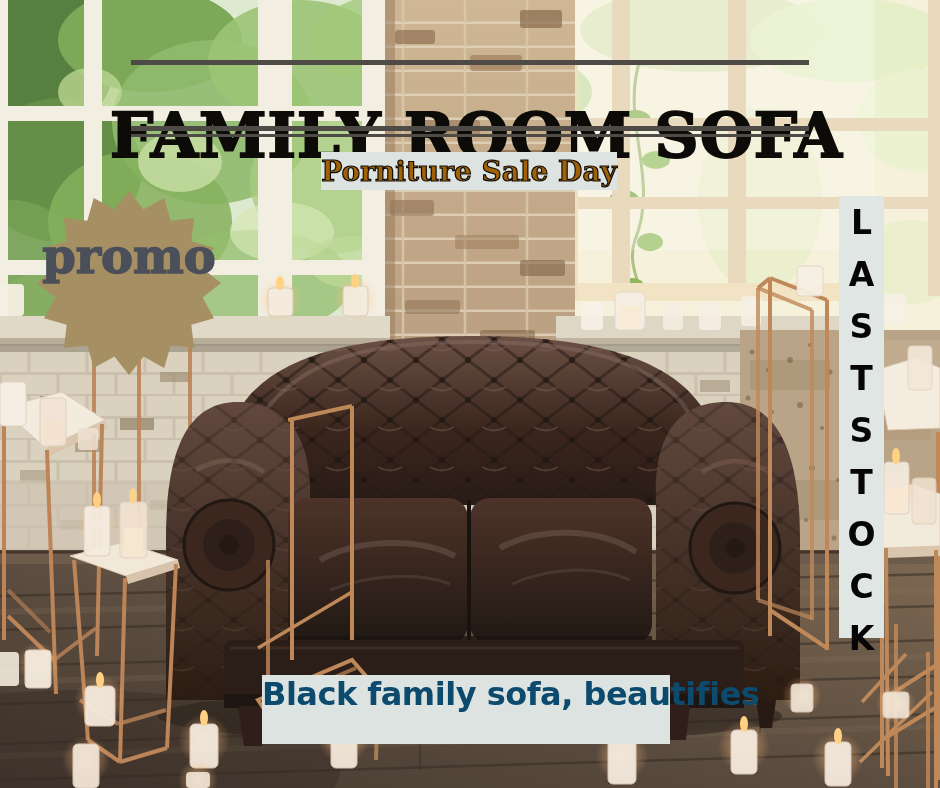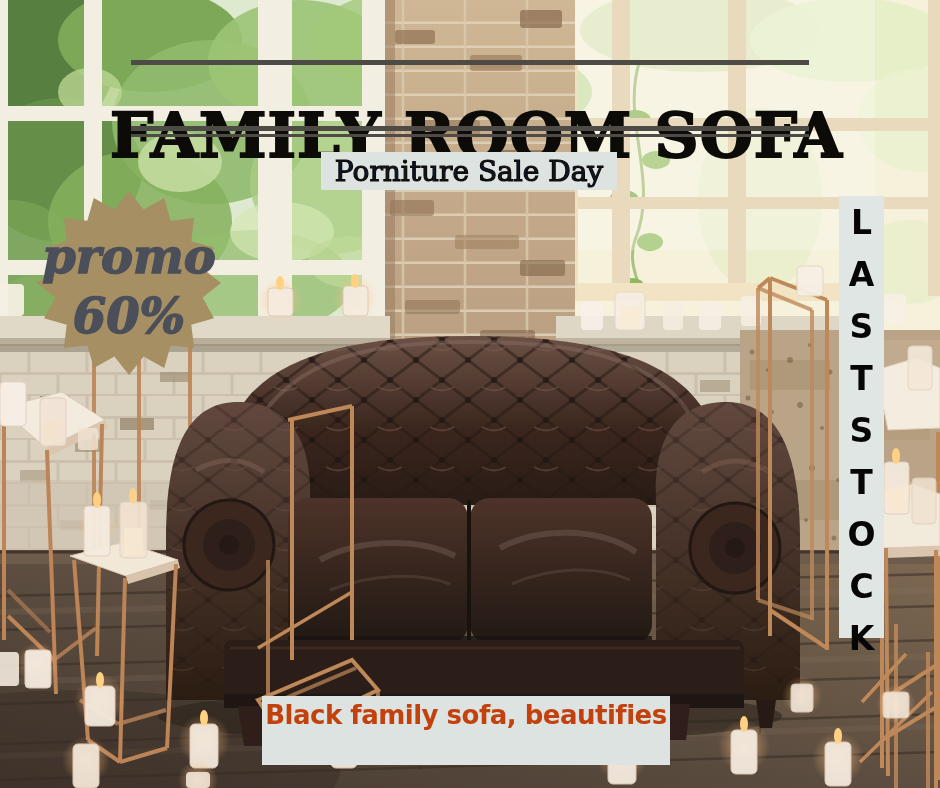--- a/index.html
+++ b/index.html
@@ -10,39 +10,39 @@
   .rule{position:absolute;left:131px;width:678px;background:#4e4a46;}
   #rule-top{top:60px;height:5px;}
   #rule-b1{top:126px;height:5px;}
   #rule-b2{top:134px;height:3px;}
 
   .title{position:absolute;left:110px;top:64px;width:720px;text-align:center;
          font-size:61px;line-height:1;font-weight:bold;color:#0d0b08;
          -webkit-text-stroke:2px #0d0b08;letter-spacing:1px;white-space:nowrap;}
 
   .subtitle{position:absolute;left:321px;top:152px;width:296px;height:38px;background:#dde3e1;
-            text-align:center;font-size:28px;line-height:39px;font-weight:normal;color:#0f172a;
+            text-align:center;font-size:28px;line-height:39px;font-weight:bold;color:#a16207;
             -webkit-text-stroke:1.2px #0d0b08;white-space:nowrap;}
 
   .badge{position:absolute;left:36px;top:190px;width:186px;height:186px;}
   .badge svg{position:absolute;left:0;top:0;}
   .badge-text{position:absolute;left:0;width:100%;text-align:center;font-weight:bold;
-              color:#4b4f59;-webkit-text-stroke:1.5px #4b4f59;font-size:48px;line-height:1.1;font-style:italic;}
+              color:#4b4f59;-webkit-text-stroke:1.5px #4b4f59;font-size:48px;line-height:1.1;}
   #badge-l1{top:40px;}
   #badge-l2{top:100px;}
 
   .banner{position:absolute;left:839px;top:196px;width:45px;height:442px;background:#e0e6e4;
           text-align:center;}
   .banner span{writing-mode:vertical-rl;text-orientation:upright;display:inline-block;margin-top:7px;
                font-family:"DejaVu Sans",sans-serif;font-weight:bold;font-size:33px;
                letter-spacing:13px;color:#060606;}
 
-  .caption{position:absolute;left:262px;top:696px;width:408px;height:69px;background:#dde3e1;
+  .caption{position:absolute;left:262px;top:675px;width:408px;height:69px;background:#dde3e1;
            text-align:center;font-family:"DejaVu Sans",sans-serif;font-weight:bold;
-           font-size:26px;line-height:32px;color:#c2410c;padding-top:3px;box-sizing:border-box;
+           font-size:32px;line-height:32px;color:#0c4a6e;padding-top:3px;box-sizing:border-box;
            letter-spacing:-0.5px;white-space:nowrap;}
 </style>
 </head>
 <body>
 
 <div class="poster">
 
   <svg class="photo" viewBox="0 0 940 788">
     <defs>
       <linearGradient id="colG" x1="0" y1="0" x2="0" y2="1">
@@ -427,21 +427,20 @@
   <div class="rule" id="rule-b1"></div>
   <div class="rule" id="rule-b2"></div>
 
   <div class="subtitle">Porniture Sale Day</div>
 
   <div class="badge">
     <svg width="186" height="186" viewBox="0 0 186 186">
       <polygon fill="#a68f63" points="93,1 107.6,19.4 128.2,8 134.7,30.7 158.1,27.9 155.3,51.3 178,57.8 166.6,78.4 185,93 166.6,107.6 178,128.2 155.3,134.7 158.1,158.1 134.7,155.3 128.2,178 107.6,166.6 93,185 78.4,166.6 57.8,178 51.3,155.3 27.9,158.1 30.7,134.7 8,128.2 19.4,107.6 1,93 19.4,78.4 8,57.8 30.7,51.3 27.9,27.9 51.3,30.7 57.8,8 78.4,19.4"></polygon>
     </svg>
     <div class="badge-text" id="badge-l1">promo</div>
-    <div class="badge-text" id="badge-l2">60%</div>
   </div>
 
   <div class="banner">
     <span>LASTSTOCK</span>
   </div>
 
   <div class="caption">
     <div>Black family sofa, beautifies</div>
   </div>
 

